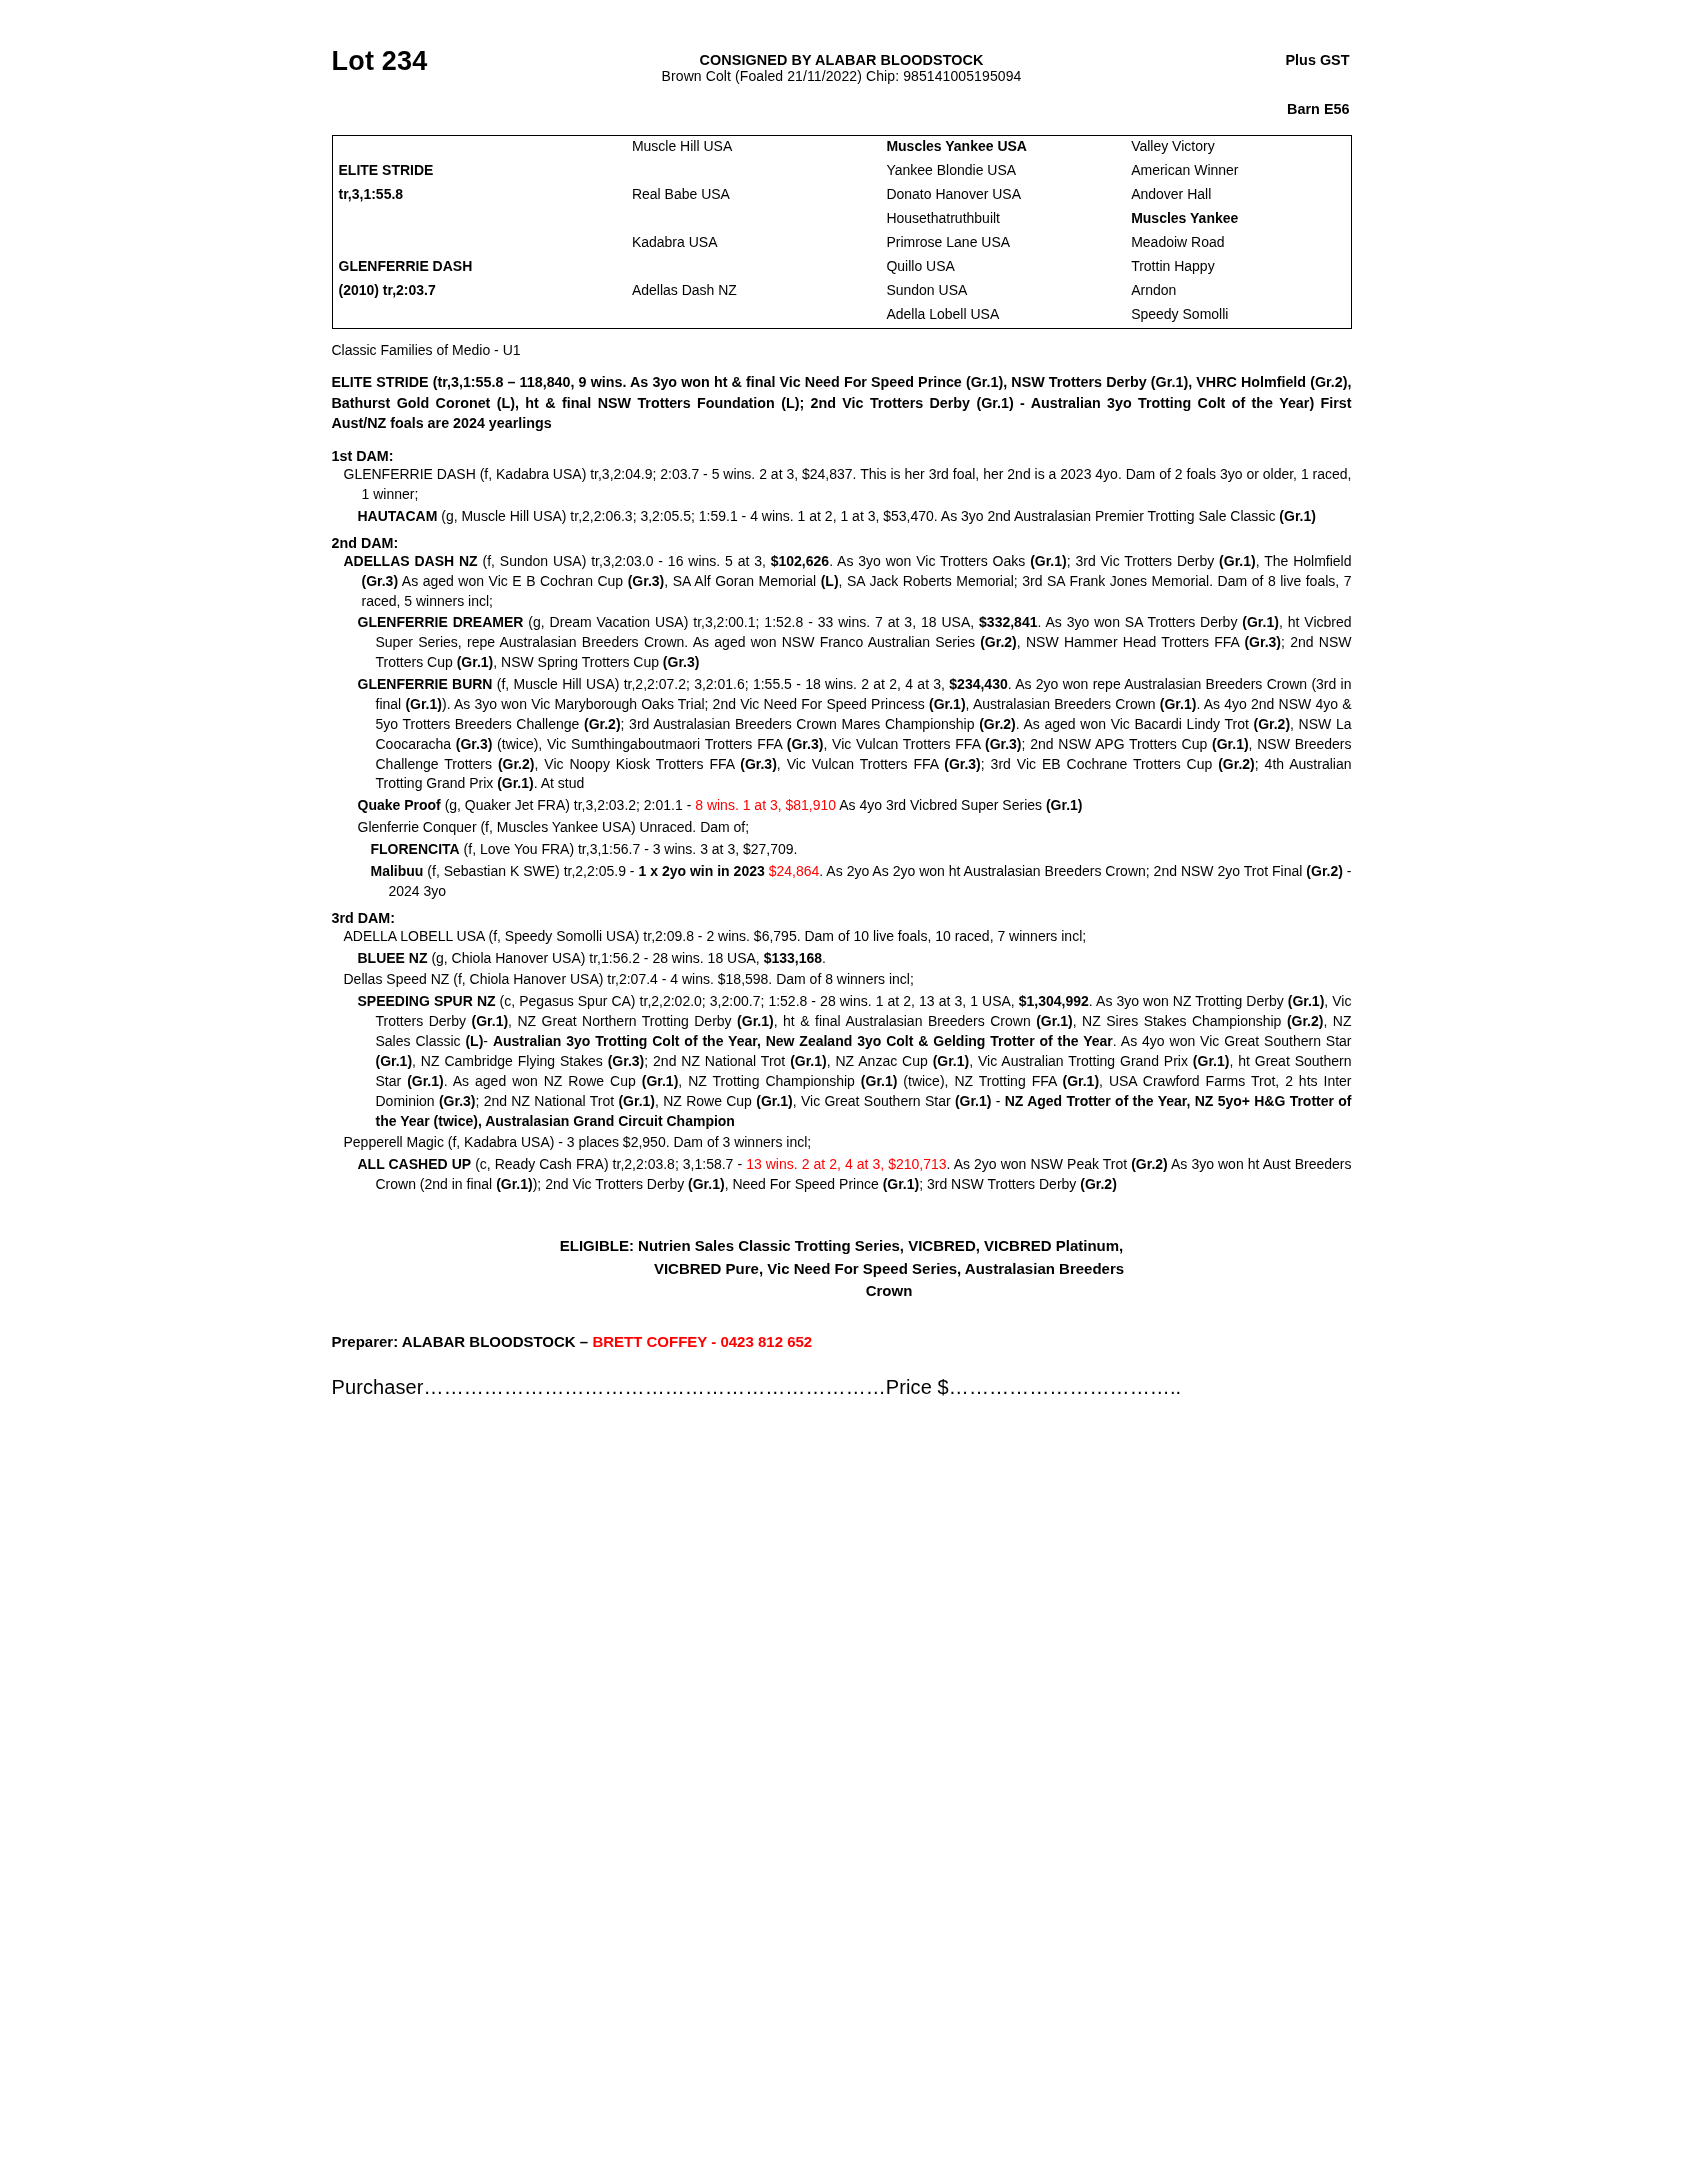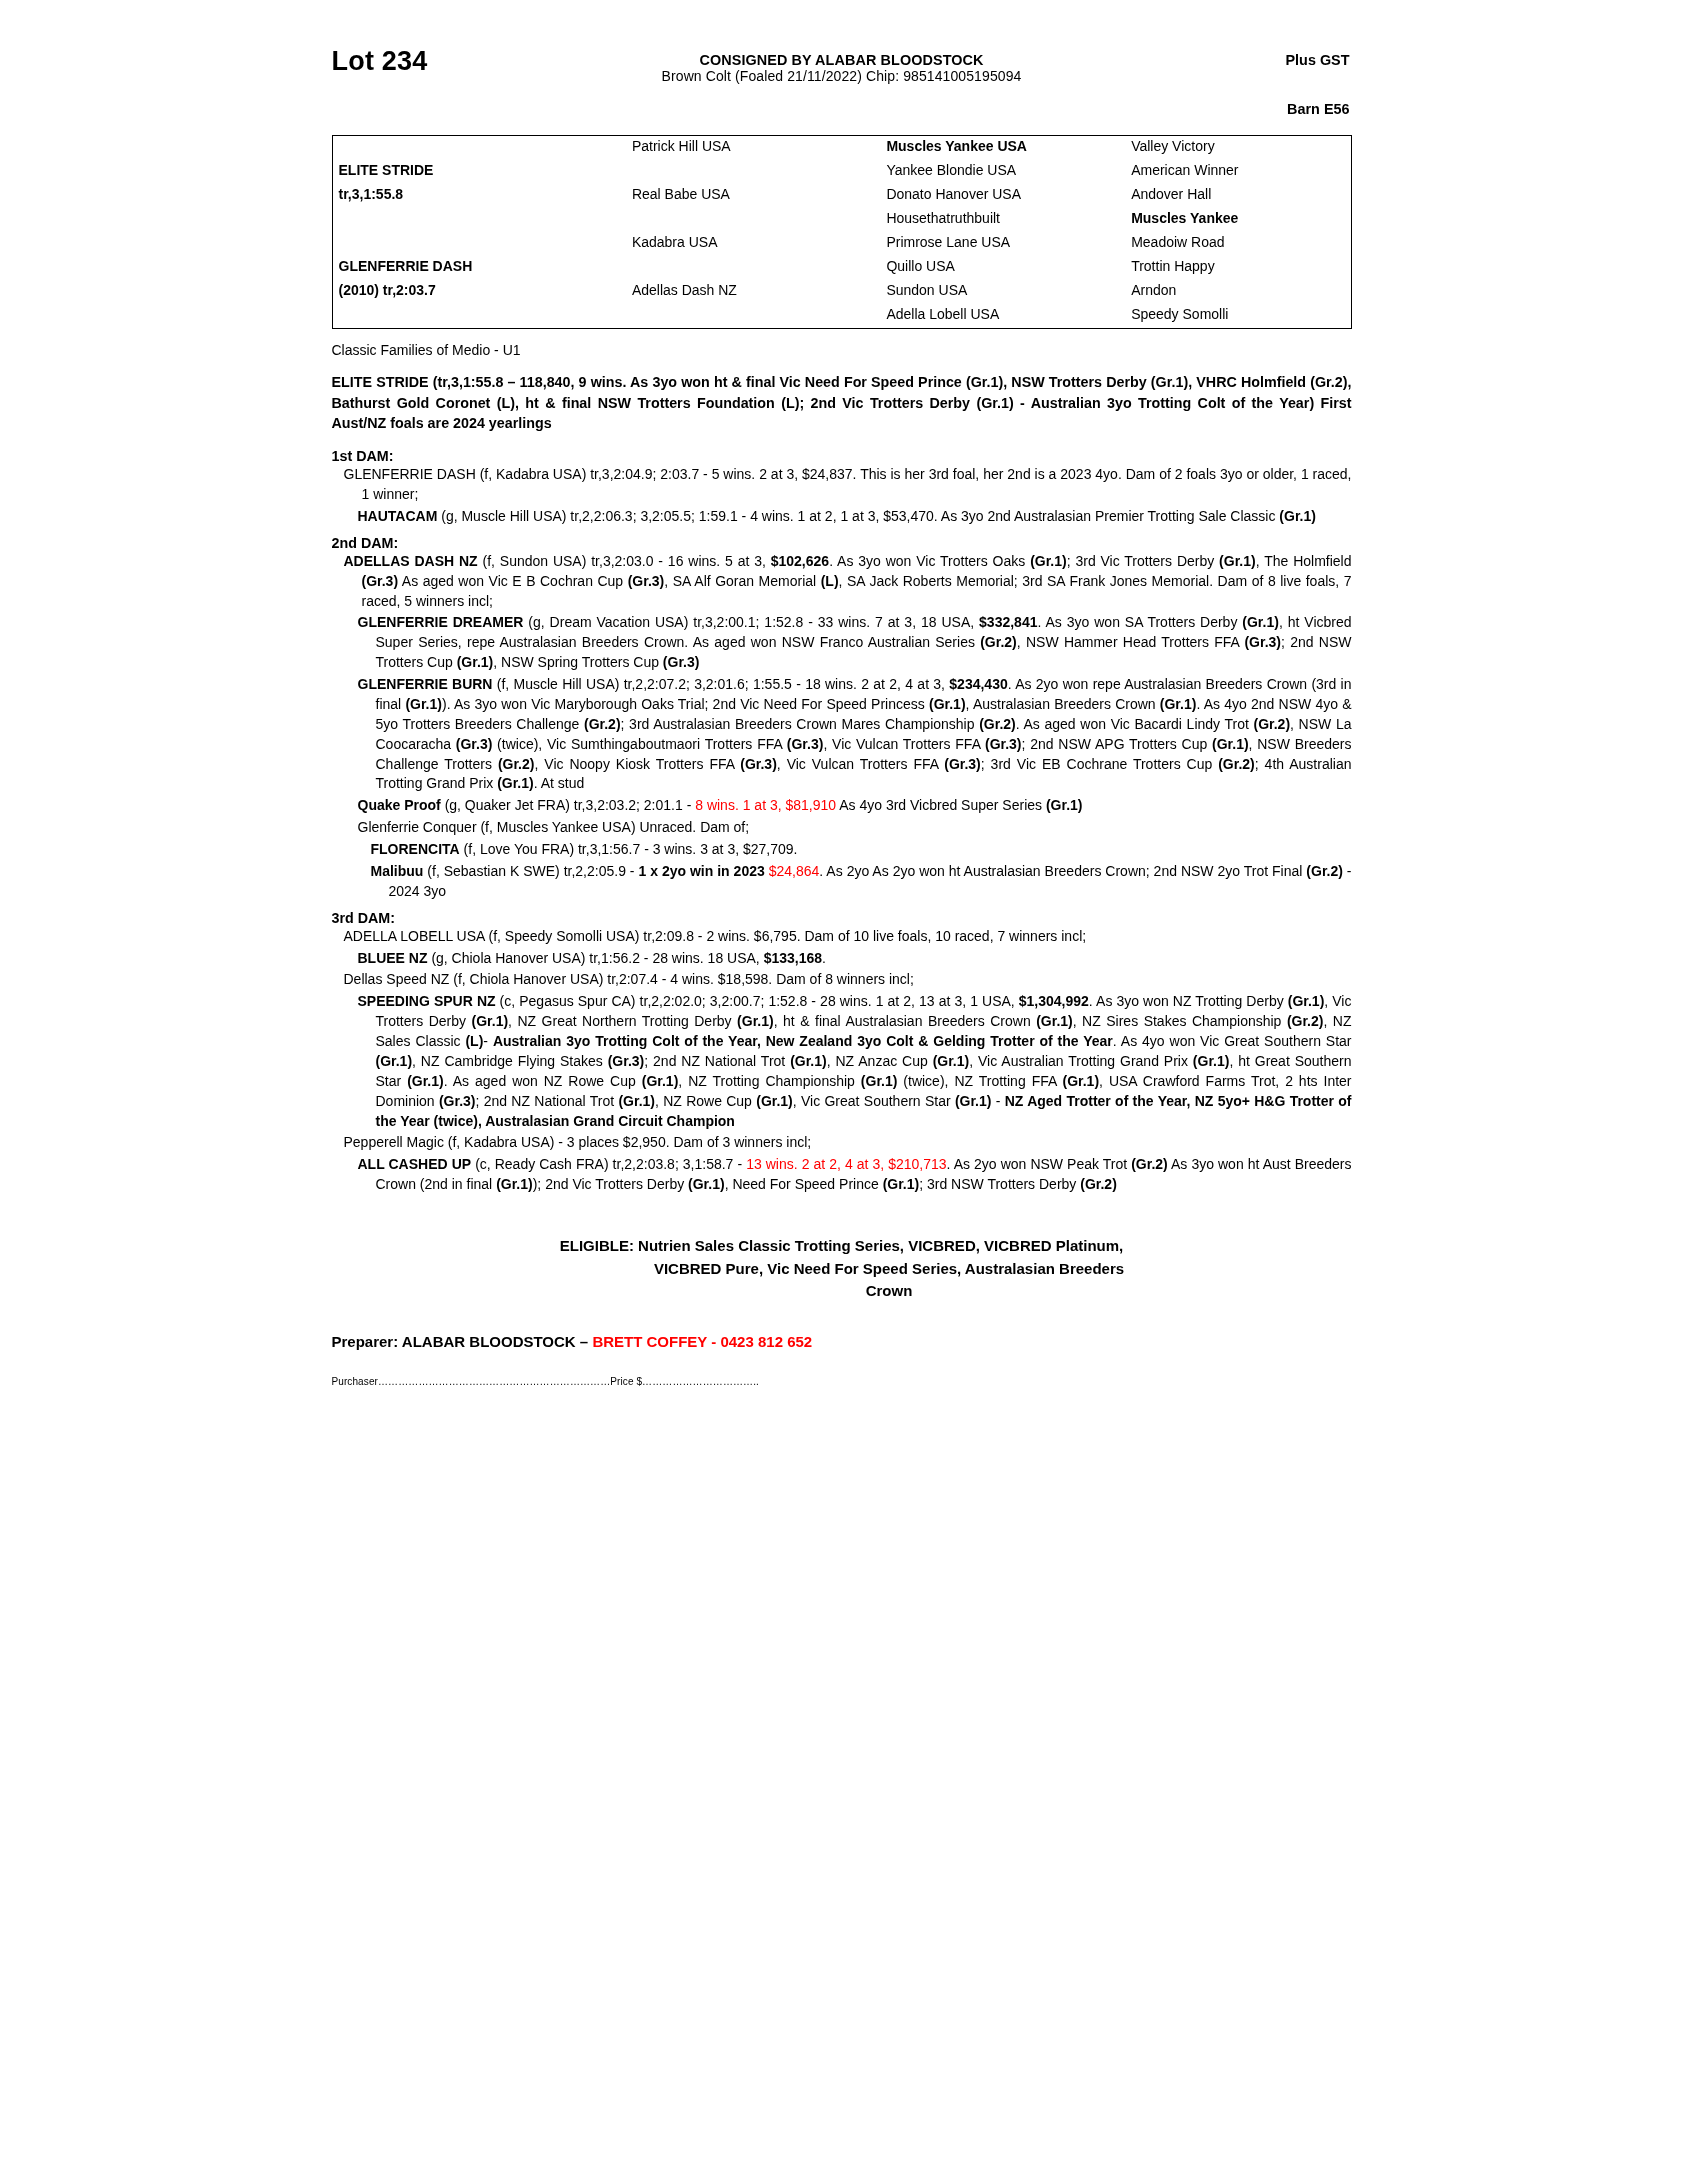--- a/index.html
+++ b/index.html
@@ -135,21 +135,21 @@
     display: block;
     padding-left: 95px;
   }
   .preparer {
     margin-top: 30px;
     font-size: 15px;
     font-weight: bold;
   }
   .purchaser {
     margin-top: 26px;
-    font-size: 10px;
+    font-size: 20px;
     letter-spacing: 0.1px;
   }
 </style>
 </head>
 <body>
 
 <div class="page">
   <div class="sheet">
 
     <div class="header">
@@ -160,21 +160,21 @@
       </div>
       <div class="plus-gst">Plus GST</div>
       <div class="barn">Barn E56</div>
     </div>
 
     <div class="ped-wrap">
       <table class="ped">
         <tbody>
             <tr>
               <td class="c1"></td>
-              <td class="c2">Patrick Hill USA</td>
+              <td class="c2">Muscle Hill USA</td>
               <td class="c3"><span class="b">Muscles Yankee USA</span></td>
               <td class="c4">Valley Victory</td>
             </tr>
             <tr>
               <td class="c1"><span class="b">ELITE STRIDE</span></td>
               <td class="c2"></td>
               <td class="c3">Yankee Blondie USA</td>
               <td class="c4">American Winner</td>
             </tr>
             <tr>

